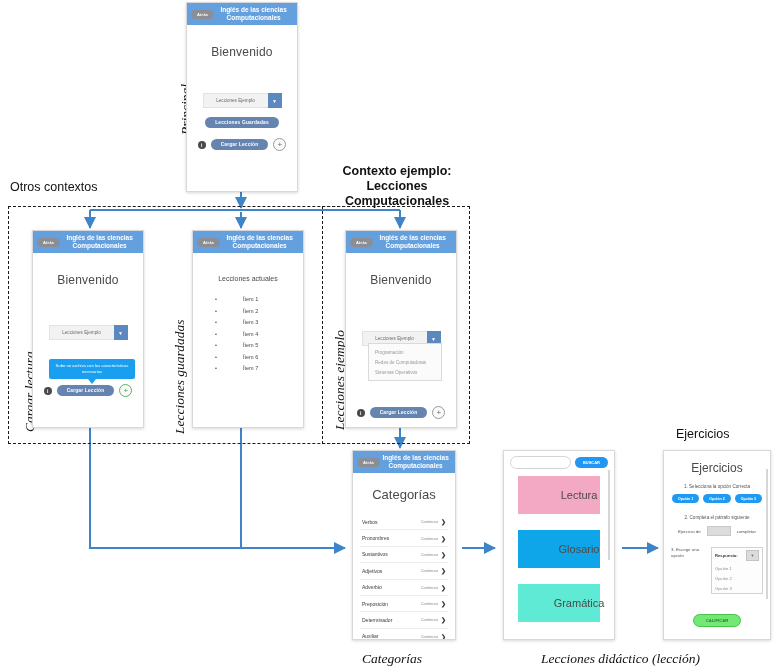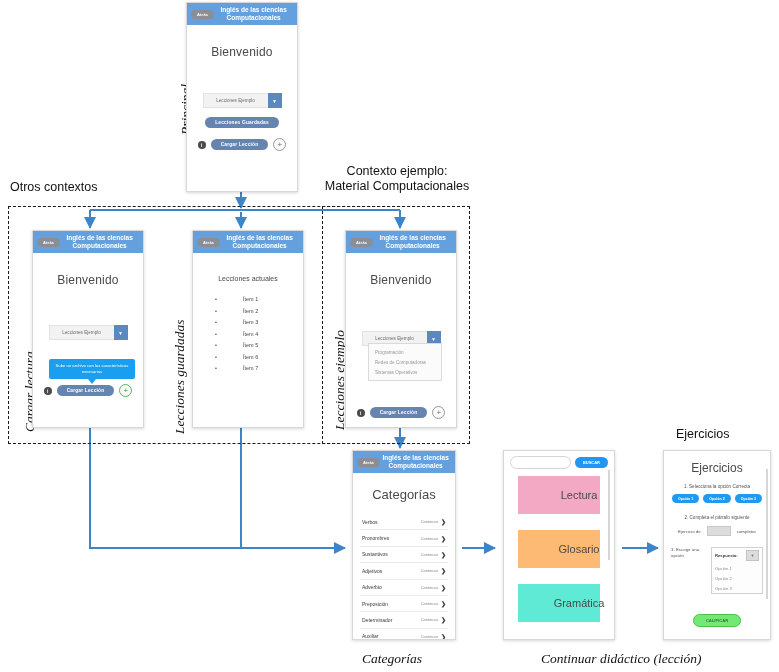--- a/index.html
+++ b/index.html
@@ -70,21 +70,21 @@
 
   
   .search-row{display:flex;align-items:center;gap:4px;padding:5px 6px;}
   .search-input{flex:1;border:1px solid #d5d5d5;border-radius:9px;height:11px;
                 background:#fff;}
   .search-btn{background:#2196f3;color:#fff;font-size:4px;font-weight:bold;
               border-radius:8px;padding:3px 8px;}
   .mat-card{height:38px;display:flex;align-items:center;justify-content:center;
             font-size:11px;color:#4a4a4a;margin:0 14px 16px 14px;padding-left:40px;}
   .mat-lectura{background:#f3a8c4;}
-  .mat-glosario{background:#fdba74;}
+  .mat-glosario{background:#0ea5e9;}
   .mat-gramatica{background:#5eead4;}
 
   
   .ej-title{text-align:center;font-size:12px;color:#4a4a4a;margin-top:8px;}
   .ej-q{font-size:4.6px;color:#555;margin:9px 0 5px 0;text-align:center;}
   .ej-opts{display:flex;gap:4px;justify-content:center;}
   .blue-pill{background:#1e9bf0;color:#fff;font-size:3.6px;border-radius:7px;
              padding:2.5px 6px;font-weight:bold;}
   .fill-row{display:flex;align-items:center;justify-content:center;gap:6px;
             font-size:4.4px;color:#555;margin-top:6px;}
@@ -148,34 +148,34 @@
   </g>
 </svg>
 
 <div class="dashed-box" style="left:8px;top:206px;width:462px;height:238px;"></div>
 <div class="dashed-box" style="left:322px;top:206px;width:148px;height:238px;"></div>
 
 <div class="anno anno-italic rot" style="left:178px;top:135px;">Principal</div>
 
 <div class="anno anno-plain" style="left:10px;top:180px;text-align:right;">Otros contextos</div>
 
-<div class="anno anno-plain" style="left:322px;top:164px;width:150px;text-align:center;font-weight:normal;line-height:15px;">
+<div class="anno anno-plain" style="left:322px;top:164px;width:150px;text-align:center;font-weight:bold;line-height:15px;">
   <div>Contexto ejemplo:</div>
-  <div>Material Computacionales</div>
+  <div>Lecciones Computacionales</div>
 </div>
 
 <div class="anno anno-italic rot" style="left:22px;top:432px;">Cargar lectura</div>
 
 <div class="anno anno-italic rot" style="left:172px;top:434px;">Lecciones guardadas</div>
 
 <div class="anno anno-italic rot" style="left:332px;top:430px;">Lecciones ejemplo</div>
 
 <div class="anno anno-italic" style="left:362px;top:651px;">Categorías</div>
 
-<div class="anno anno-italic" style="left:541px;top:651px;">Continuar  didáctico  (lección)</div>
+<div class="anno anno-italic" style="left:541px;top:651px;">Lecciones  didáctico  (lección)</div>
 
 <div class="anno anno-plain" style="left:676px;top:427px;">Ejercicios</div>
 
 <div class="phone" style="left:186px;top:2px;width:112px;height:190px;">
   <div class="phone-header">
     <div class="back-btn">Atrás</div>
     <div class="header-title">
       <div>Inglés de las ciencias</div>
       <div>Computacionales</div>
     </div>

